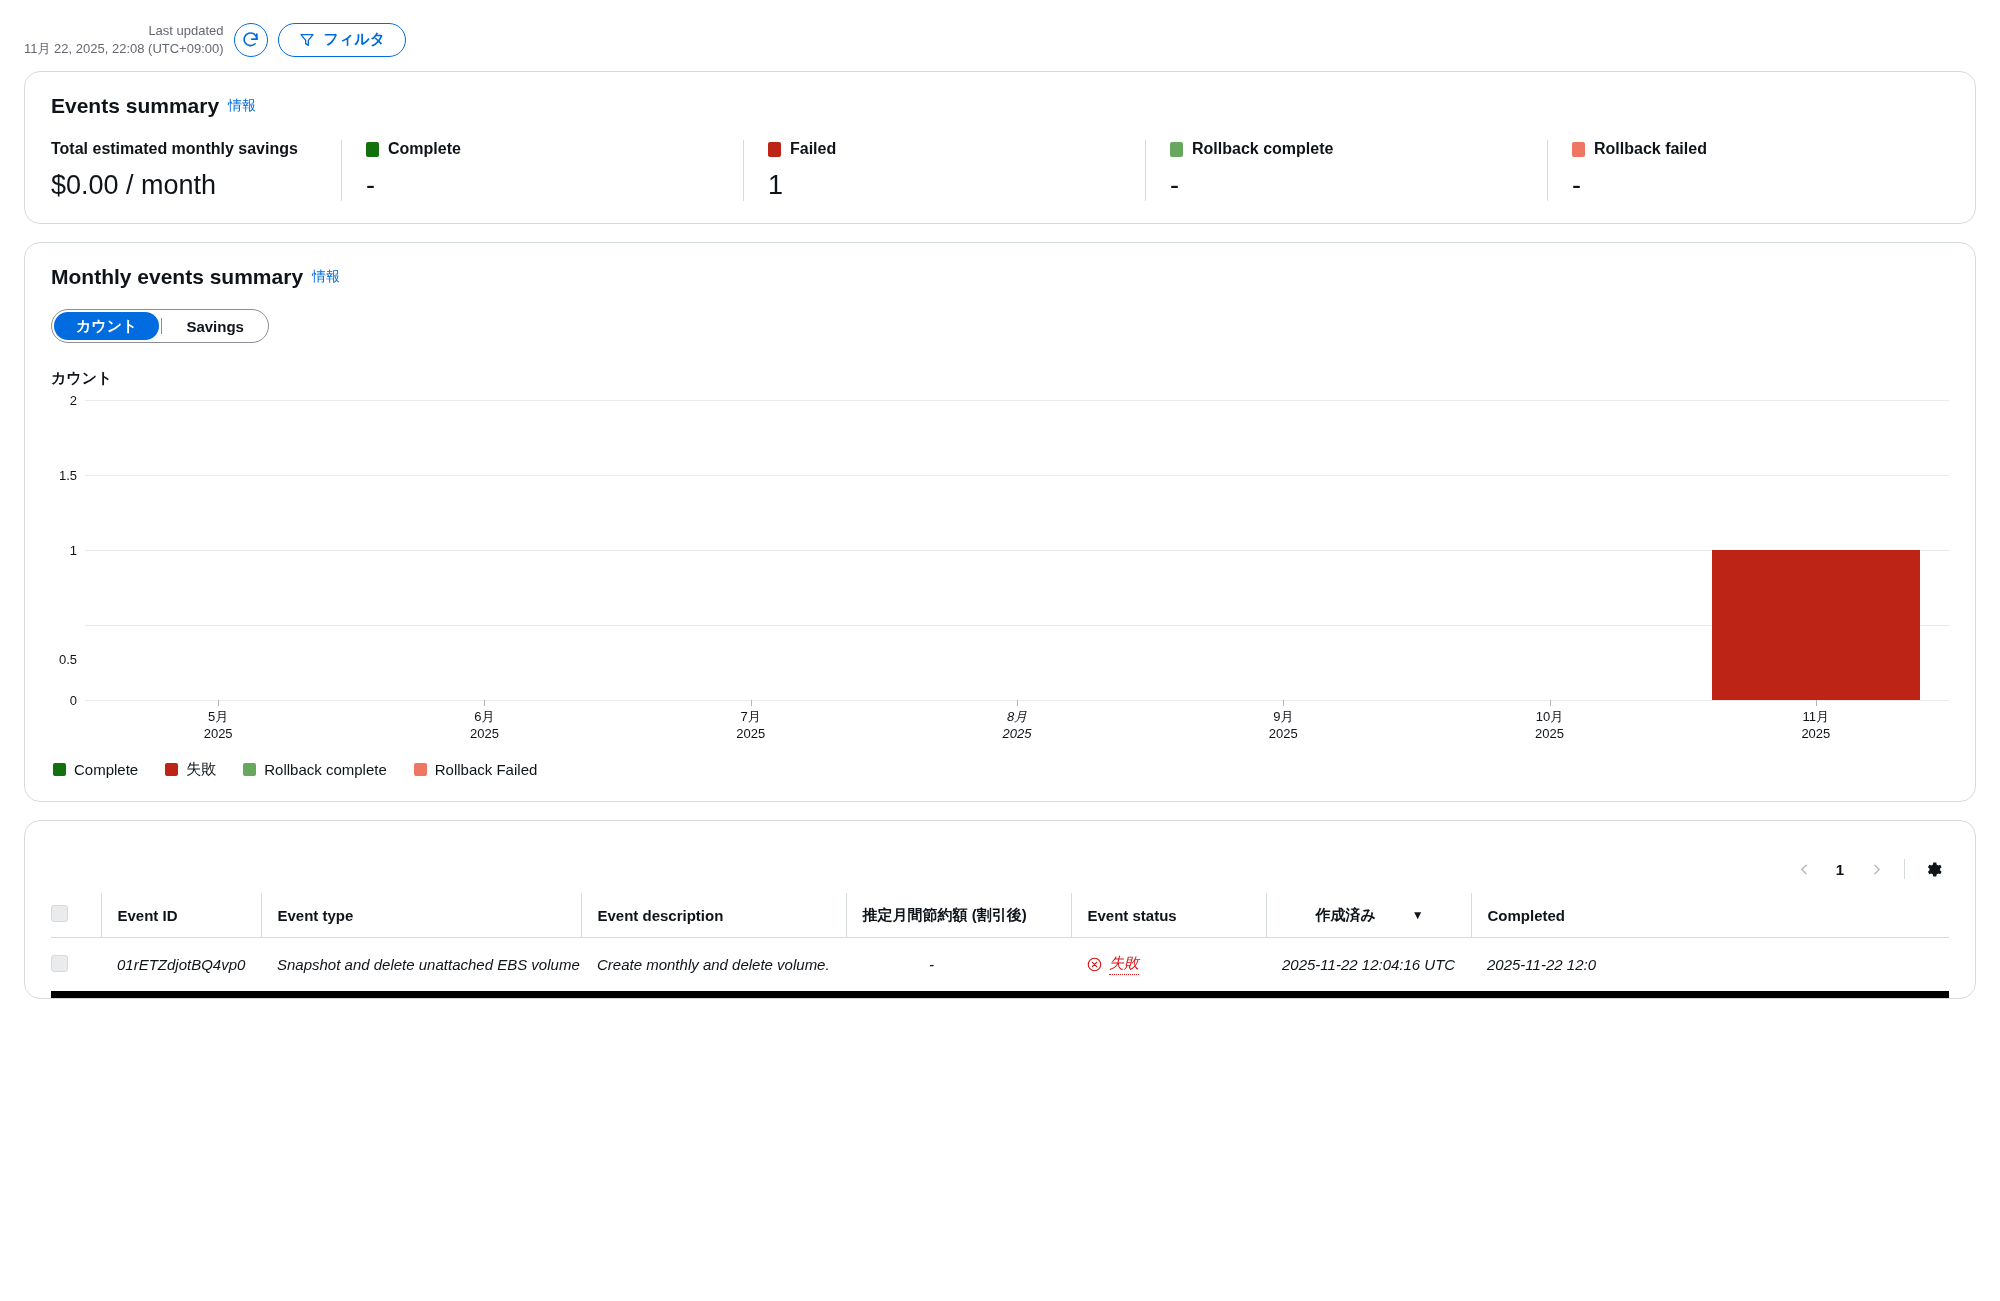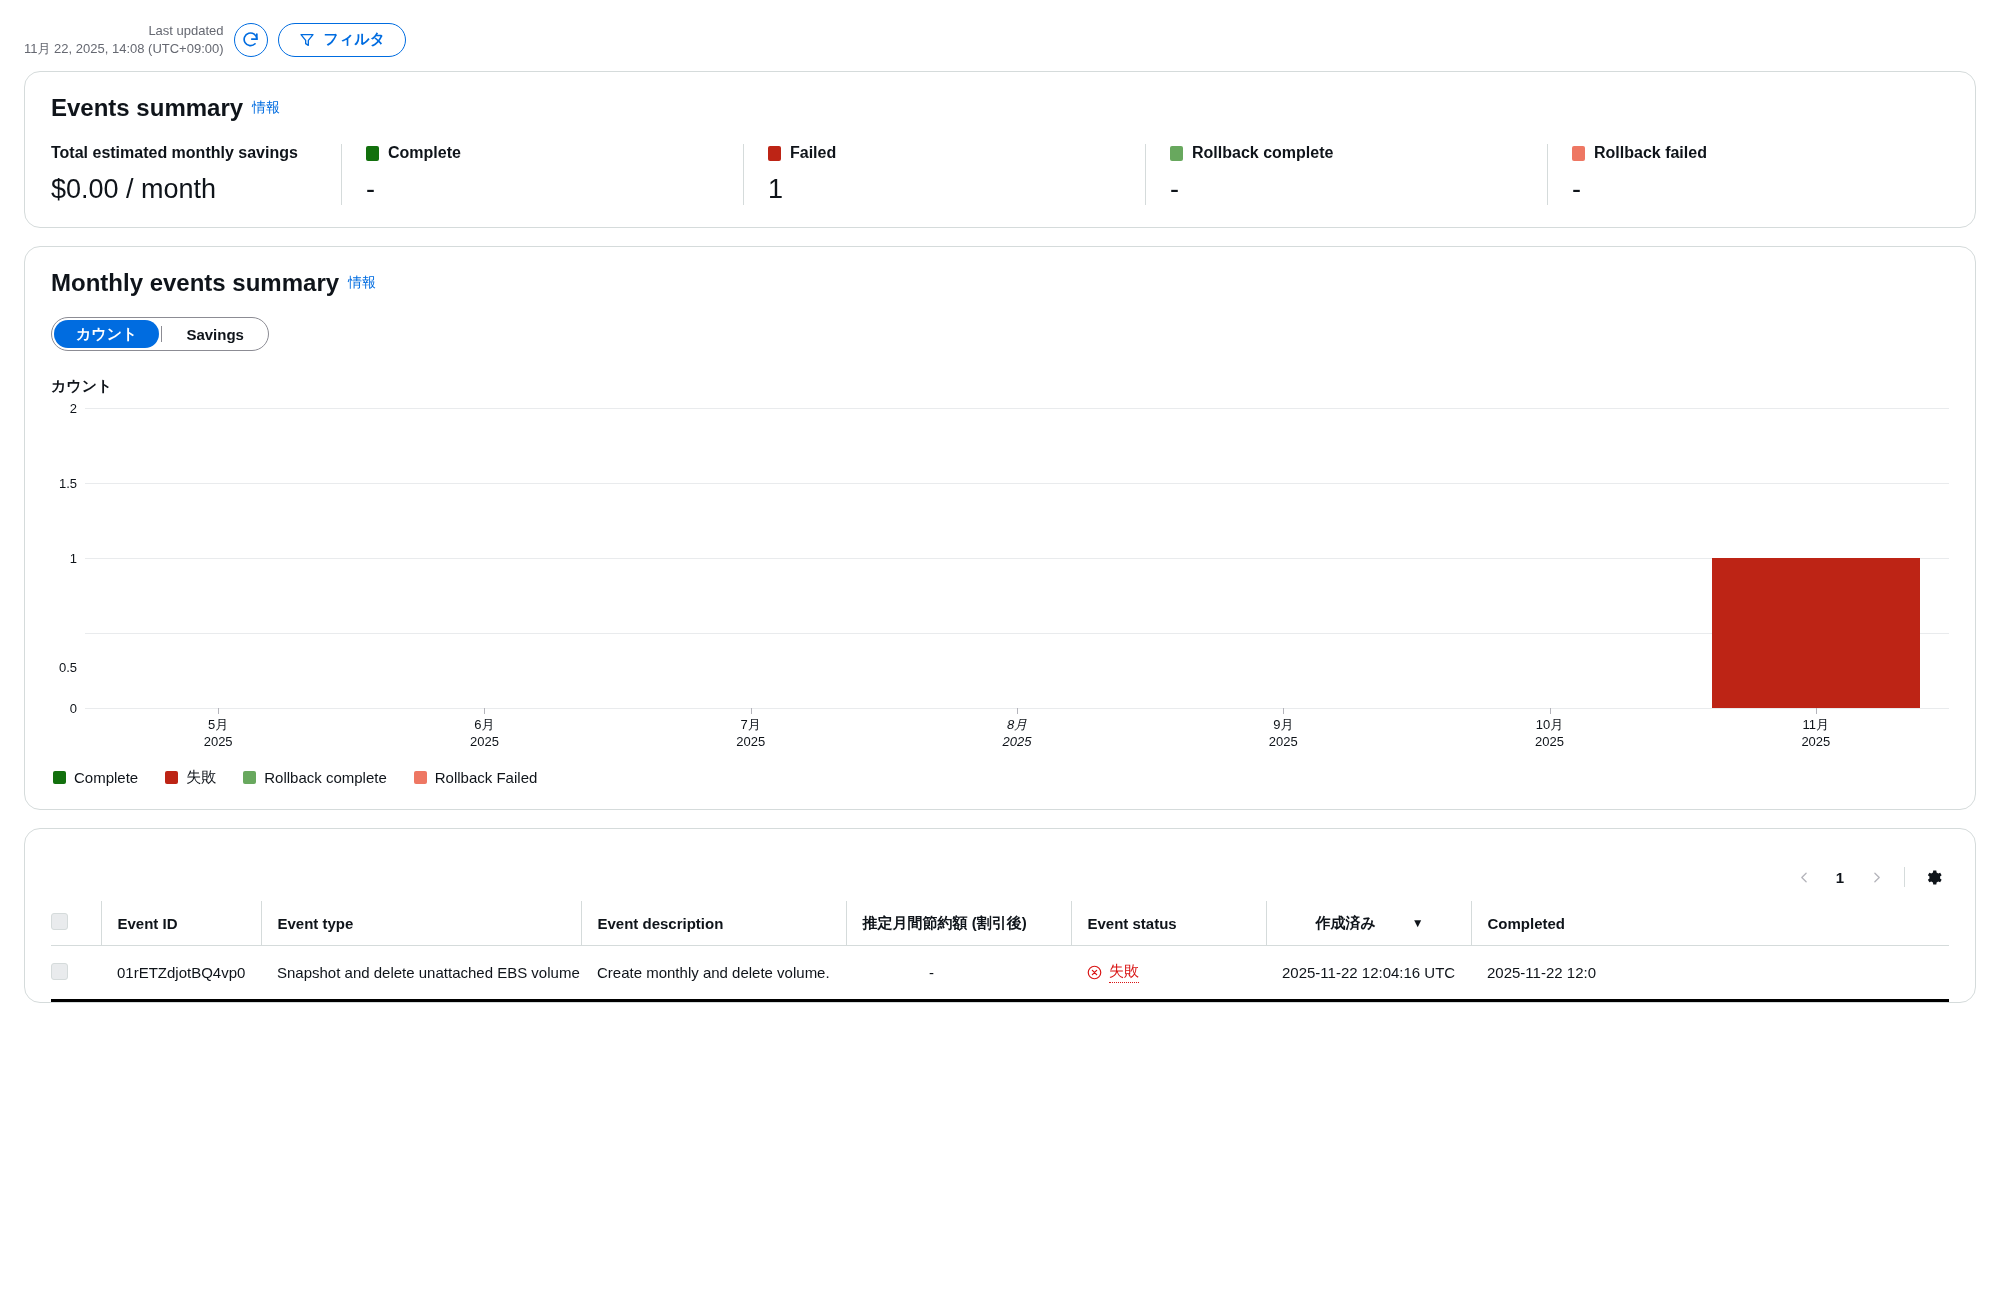--- a/index.html
+++ b/index.html
@@ -82,21 +82,21 @@
   
   .card {
     margin: 0 24px 18px 24px;
     background: #fff;
     border: 1px solid #d5dbdb;
     border-radius: 16px;
   }
   .card-pad { padding: 22px 26px 22px 26px; }
 
   .card-title {
-    font-size: 24px;
+    font-size: 21px;
     font-weight: 700;
     color: #0f141a;
     display: inline-block;
     vertical-align: middle;
   }
 
   
   .summary-row {
     display: flex;
     margin-top: 22px;
@@ -292,21 +292,22 @@
   table.evt th.c-check, table.evt td.c-check {
     border-left: 0;
     padding-left: 0;
     width: 50px;
   }
   table.evt td {
     font-size: 15px;
     color: #0f141a;
     padding: 16px 0 16px 16px;
     vertical-align: middle;
-    border-bottom: 3px solid #000000;
+    border-bottom: 7px solid #000000;
+    font-style: italic;
   }
   .chk {
     width: 17px; height: 17px;
     border-radius: 3px;
     background: #e9ebed;
     border: 1px solid #d5dbdb;
     display: inline-block;
     cursor: pointer;
   }
   .link-cell { color: #006ce0; cursor: pointer; }
@@ -326,21 +327,21 @@
 </head>
 <body>
 
 <div class="page">
 
   <div class="page-header">
 
     <div class="header-right">
       <div class="last-updated">
         <div class="lu-label">Last updated</div>
-        <div class="lu-value">11月 22, 2025, 14:08 (UTC+09:00)</div>
+        <div class="lu-value">11月 22, 2025, 22:08 (UTC+09:00)</div>
       </div>
       <div class="icon-btn-round">
         <svg width="19" height="19" viewBox="0 0 24 24" fill="none" stroke="#006ce0" stroke-width="2.1" stroke-linecap="round">
           <path d="M20 11.5a8 8 0 1 0-2.3 5.9"></path>
           <polyline points="20,5 20,11.6 13.6,11.6"></polyline>
         </svg>
       </div>
       <button class="filter-btn">
         <svg width="16" height="16" viewBox="0 0 24 24" fill="none" stroke="#006ce0" stroke-width="2" stroke-linejoin="round">
           <polygon points="3,4 21,4 14,12.5 14,20 10,17.5 10,12.5"></polygon>

